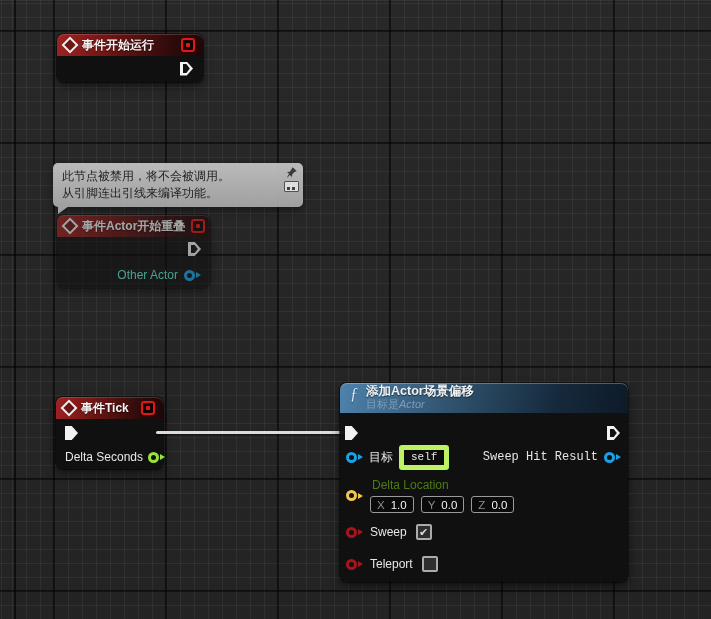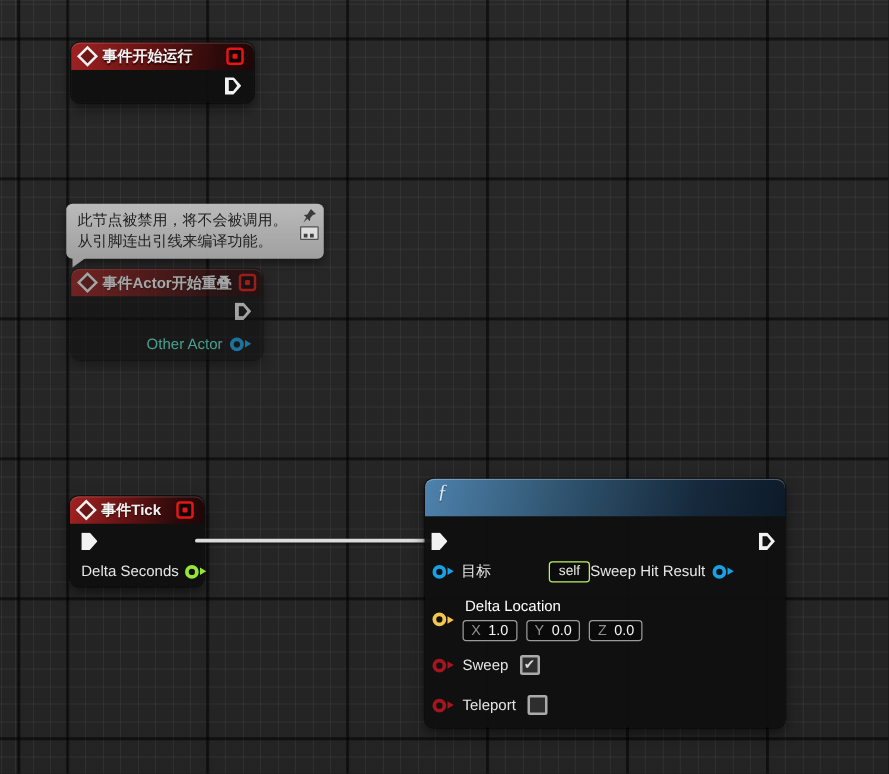--- a/index.html
+++ b/index.html
@@ -68,40 +68,40 @@
     box-shadow:inset 0 1px 0 rgba(255,255,255,.28);
   }
   .fn-icon{ font-family:"Liberation Serif","DejaVu Serif",serif; font-style:italic; font-size:16px;
     color:#d9ecfc; margin:-8px 8px 0 1px; text-shadow:0 1px 1px rgba(0,0,0,.5);}
   .fn-titles{ display:flex; flex-direction:column; line-height:1.1; margin-top:-1px;}
   .fn-title{ font-weight:bold; font-size:12.5px; color:#f2f2f2; text-shadow:0 1px 1px rgba(0,0,0,.55);}
   .fn-sub{ font-size:11px; color:#7e9cb8; }
   .fn-sub .it{ font-style:italic; }
   .fn-body{ padding:6px 0 6px; }
   .r-exec{ height:24px; margin-top:2px; padding:0 8px 0 5px; justify-content:space-between;}
-  .r-io{ height:24px; padding:0 7px 0 6px; }
+  .r-io{ height:24px; padding:0 7px 0 6px; justify-content:space-between;font-family:Liberation Mono, monospace;}
   .side{ display:flex; align-items:center; gap:6px;}
-  .selfbox{ height:15px; display:flex; align-items:center; padding:0 7px; border:1px solid #bef264;
-    border-radius:3px; background:rgba(0,0,0,.25); color:#e8e8e8; font-size:11px; cursor:text;margin-left:40px;}
+  .selfbox{ height:15px; display:flex; align-items:center; padding:0 7px; border:5px solid #bef264;
+    border-radius:3px; background:rgba(0,0,0,.25); color:#e8e8e8; font-size:11px; cursor:text;}
   .r-delta{ margin-top:9px; padding-left:6px; display:flex; align-items:center; gap:7px;}
   .delta-col{ display:flex; flex-direction:column;}
-  .delta-label{ color:#ffffff; margin:0 0 4px 2px;}
+  .delta-label{ color:#4d7c0f; margin:0 0 4px 2px;}
   .axis-row{ display:flex; gap:7px;}
   .axisbox{ height:15px; display:flex; align-items:center; gap:6px; padding:0 6px; border:1px solid #9a9a9a;
     border-radius:3px; background:rgba(6,6,6,.55); font-size:11.5px; cursor:text;}
   .axisbox .al{ color:#8f8f8f; }
   .axisbox .av{ color:#f4f4f4; }
   .r-bool{ height:24px; margin-top:7px; padding-left:6px; gap:7px;}
   .r-bool.last{ margin-top:8px;}
   .checkbox{ width:12px; height:12px; border:2px solid #ababab; border-radius:2px; background:#2e2e2e;
     display:flex; align-items:center; justify-content:center; color:#d9d9d9; font-size:11px; line-height:10px;
     cursor:pointer; margin-left:2px;}
   
   .tooltip{
-    position:absolute; left:53px; top:163px; width:206px; box-sizing:border-box;
+    position:absolute; left:53px; top:163px; width:250px; box-sizing:border-box;
     background:linear-gradient(#c6c6c6,#a9a9a9); border-radius:5px; padding:5px 26px 5px 9px;
     color:#222; font-size:12px; line-height:1.4; box-shadow:0 3px 8px rgba(0,0,0,.45);
     opacity:.93;
   }
   .tooltip::after{ content:""; position:absolute; left:5px; bottom:-7px; width:0; height:0;
     border-top:8px solid #aaaaaa; border-right:11px solid transparent;}
   .tt-icons{ position:absolute; right:4px; top:3px; display:flex; flex-direction:column; align-items:center; gap:2px;}
   .pushpin{ width:13px; height:13px; cursor:pointer;}
   .thumb{ width:13px; height:9px; background:#ececec; border:1px solid #555; border-radius:1px; position:relative;}
   .thumb::after{ content:""; position:absolute; left:2px; bottom:1px; width:3px; height:3px; background:#444;
@@ -185,20 +185,24 @@
           </span>
       </div>
     </div>
   </div>
 
   <div class="wire"></div>
 
   <div class="node n-fn">
     <div class="fn-header">
       <span class="fn-icon">ƒ</span>
+      <span class="fn-titles">
+        <span class="fn-title">添加Actor场景偏移</span>
+        <span class="fn-sub"><span>目标是</span><span class="it">Actor</span></span>
+      </span>
     </div>
     <div class="fn-body">
       <div class="row r-exec">
         <span class="pin-exec">
             <span class="shape"></span>
           </span>
         <span class="pin-exec hollow">
             <span class="shape"></span>
             <span class="inner"></span>
           </span>

